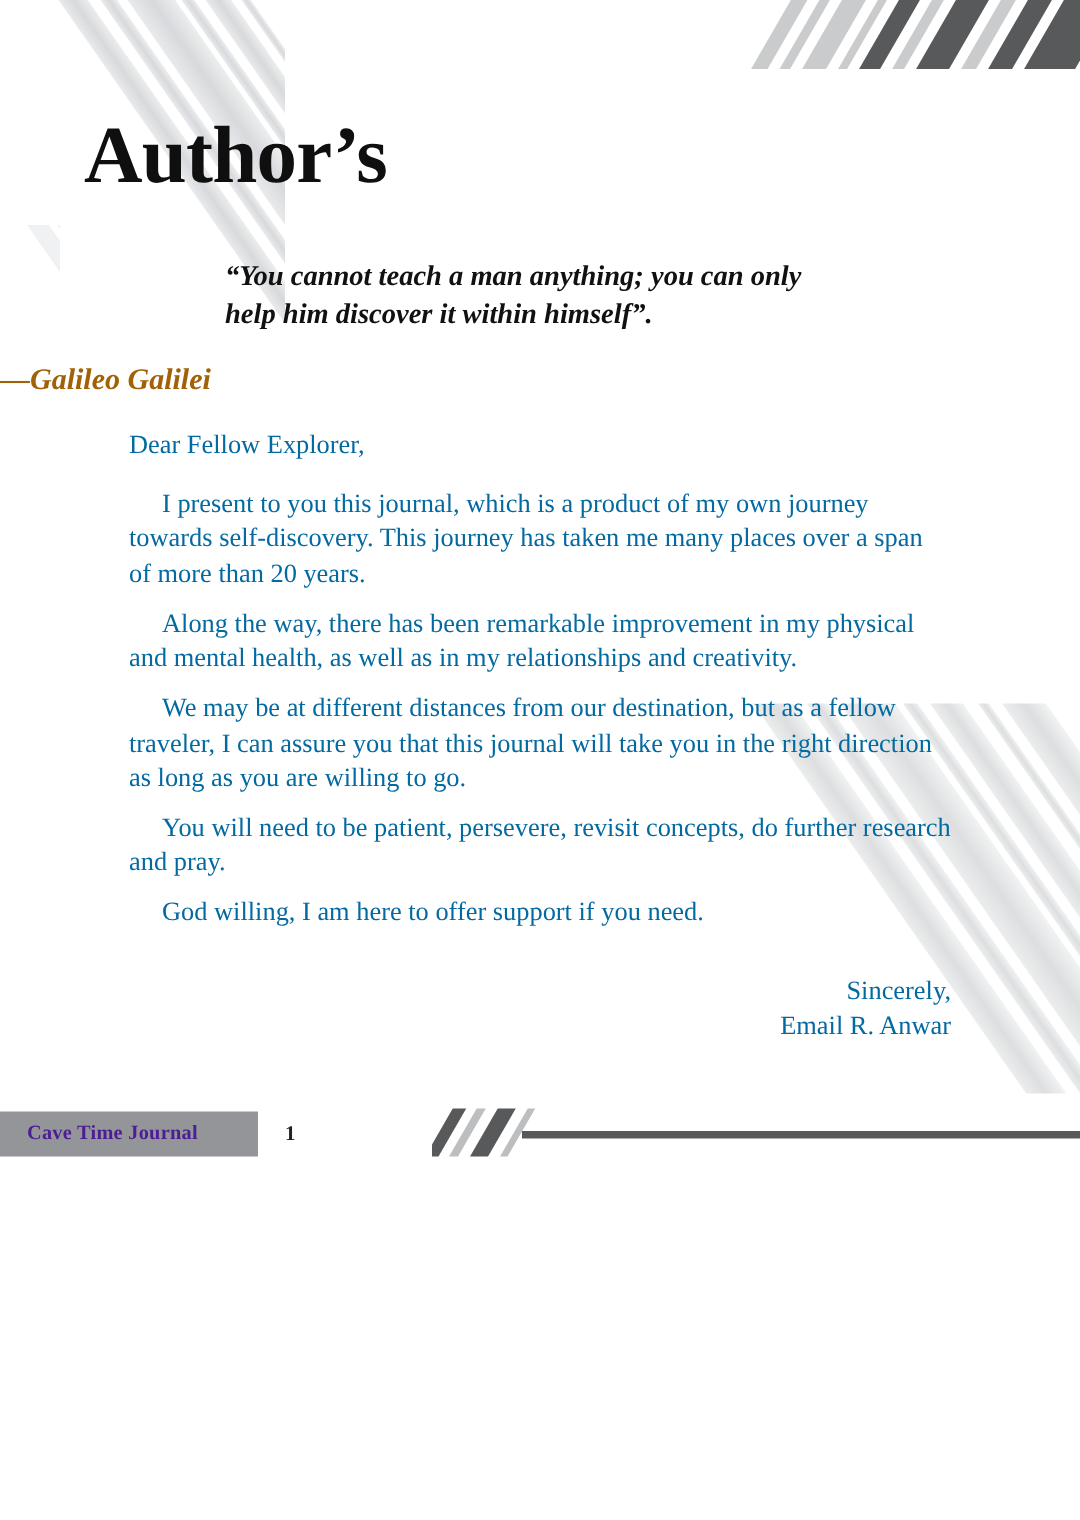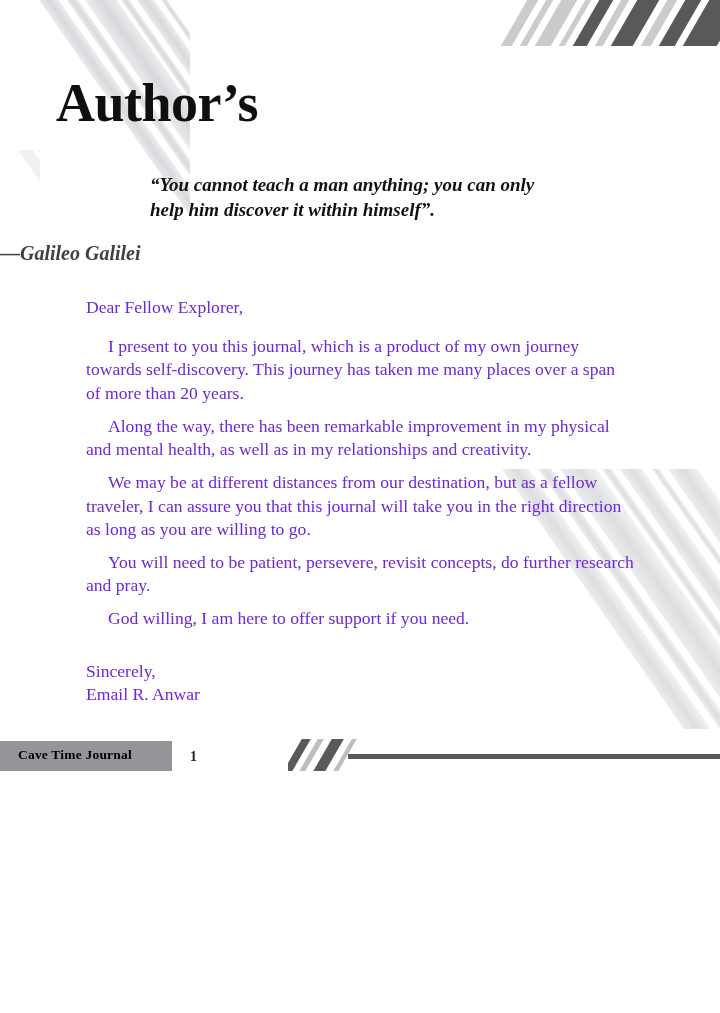--- a/index.html
+++ b/index.html
@@ -122,46 +122,47 @@
     color: #111;
     margin: 0 auto;
     width: 420px;
   }
   .quote-attrib {
     margin-top: 20px;
     font-family: "Liberation Serif", serif;
     font-style: italic;
     font-weight: bold;
     font-size: 20px;
-    color: #404040;
+    color: #a16207;
   }
 
   
   .letter {
     position: absolute;
     left: 86px;
-    top: 296px;
+    top: 285px;
     width: 548px;
     font-family: "Liberation Serif", serif;
     font-size: 17.6px;
     line-height: 1.32;
-    color: #6d28d9;
+    color: #0369a1;
   }
   .letter p {
     margin: 0 0 10px 0;
   }
   .letter p.indent {
     text-indent: 22px;
   }
   .letter .salutation {
     margin-bottom: 16px;
   }
   .signoff {
     margin-top: 29px;
     line-height: 1.33;
+    text-align: right;
   }
   .signoff div {
     white-space: nowrap;
   }
 
   
   .footer {
     position: absolute;
     left: 0;
     bottom: 0;
@@ -176,21 +177,21 @@
     height: 30px;
     background: #939598;
   }
   .footer-band .label {
     position: absolute;
     left: 18px;
     top: 6px;
     font-family: "Liberation Serif", serif;
     font-weight: bold;
     font-size: 13.5px;
-    color: #000000;
+    color: #4c1d95;
     letter-spacing: 0.2px;
   }
   .footer-page {
     position: absolute;
     left: 190px;
     bottom: 24px;
     font-family: "Liberation Serif", serif;
     font-weight: bold;
     font-size: 14px;
     color: #231f20;

